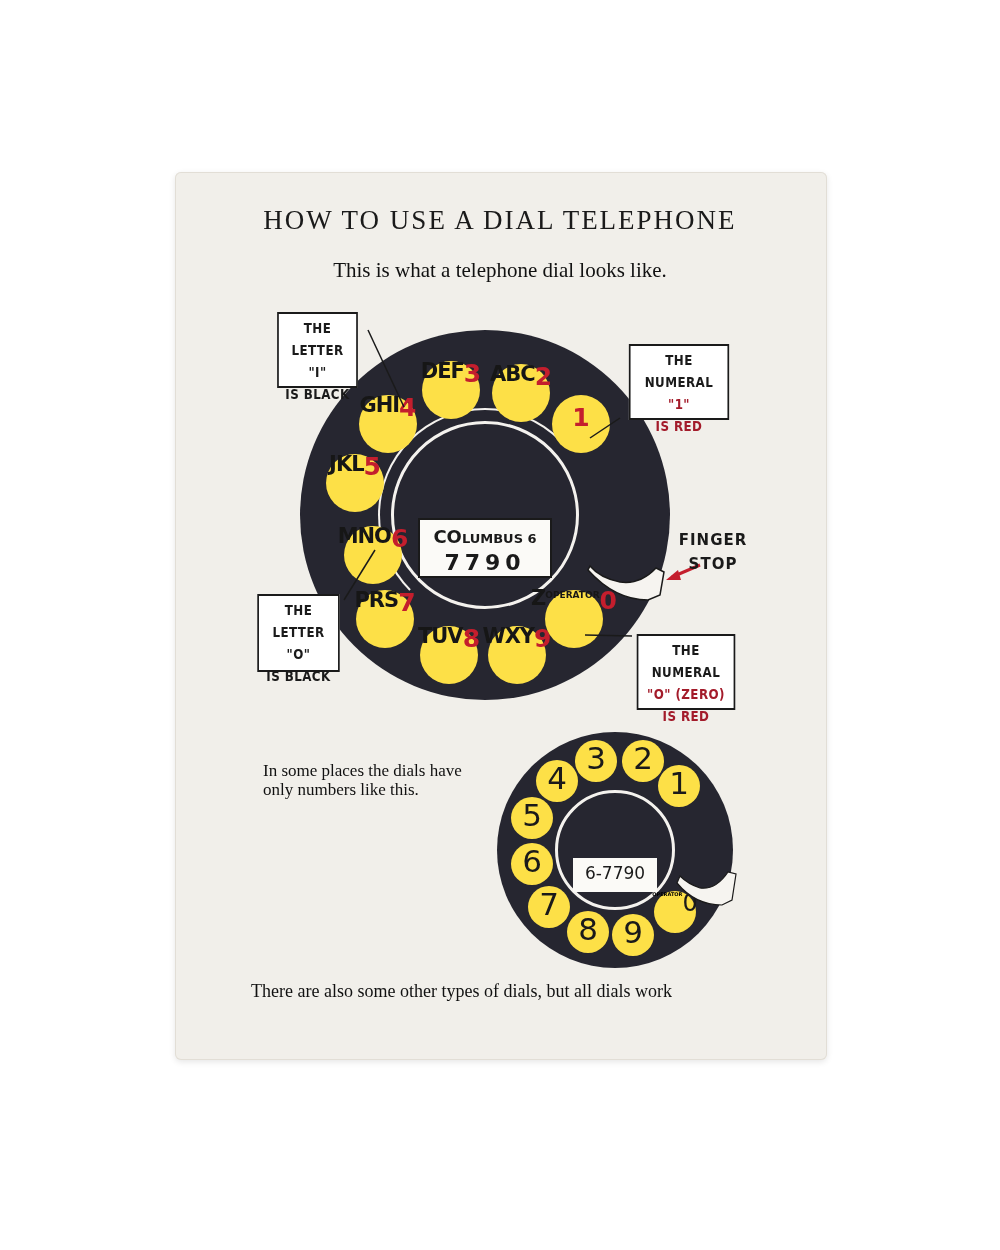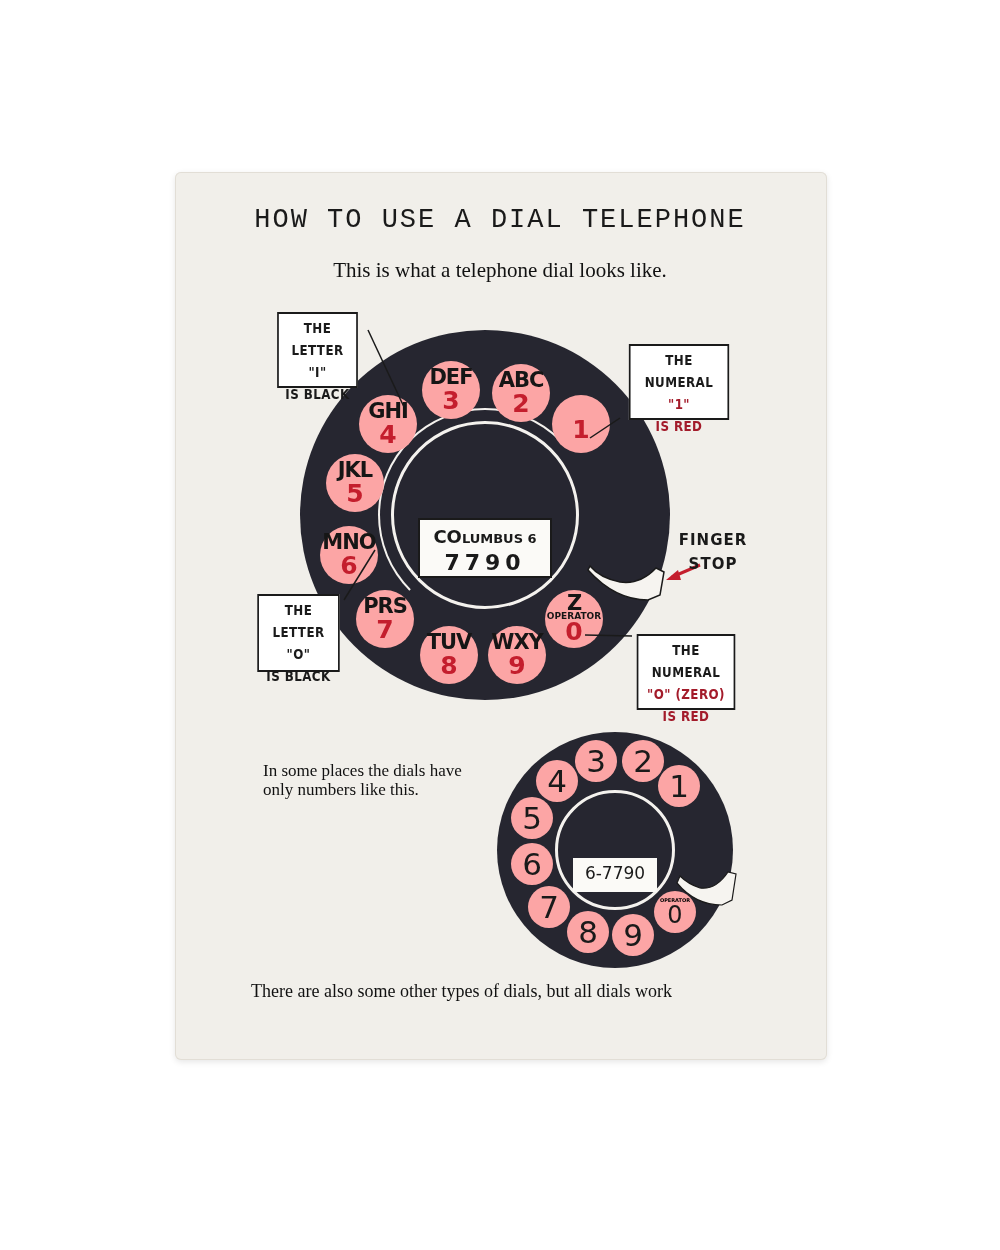--- a/index.html
+++ b/index.html
@@ -4,36 +4,36 @@
 <style>
   html, body { margin:0; padding:0; background:#ffffff; }
   body { width:1000px; height:1250px; position:relative; overflow:hidden; font-family:"Liberation Serif", serif; }
   .card {
     position:absolute; left:175px; top:172px; width:652px; height:888px;
     background:#f1efea; border-radius:6px;
     box-shadow: 0 0 0 1px #e2ded6 inset, 0 2px 6px rgba(0,0,0,0.10);
   }
   .title {
     position:absolute; left:0; top:205px; width:1000px; text-align:center;
-    font-family:Liberation Mono, monospace; font-size:27px; letter-spacing:2px; color:#1a1a1a;
+    font-family:Liberation Serif, serif; font-size:27px; letter-spacing:2px; color:#1a1a1a;
     transform: translateX(0px);
   }
   .subtitle {
     position:absolute; left:0; top:258px; width:1000px; text-align:center;
     font-family:"Liberation Serif", serif; font-size:21px; color:#111;
   }
   .dial {
     position:absolute; border-radius:50%; background:#262630;
   }
   .ring {
     position:absolute; border-radius:50%; border:3px solid #f4f2ee; box-sizing:border-box;
   }
   .hole {
-    position:absolute; border-radius:50%; background:#fca5a5;
-    display:flex; flex-direction:column; align-items:center; justify-content:center;
+    position:absolute; border-radius:50%; background:#fde047;
+    display:flex; flex-direction:row; align-items:flex-start; justify-content:center;
     font-family:"DejaVu Sans", sans-serif; box-sizing:border-box;
   }
   .hole .let { font-size:21px; font-weight:bold; color:#161616; line-height:21px; letter-spacing:-1px; }
   .hole .num { font-size:25px; font-weight:bold; color:#c41e2d; line-height:25px; }
   .hole .op { font-size:9px; font-weight:bold; color:#161616; line-height:10px; }
   .hole.small .n2 { font-size:31px; color:#1a1a1a; font-family:"DejaVu Sans", sans-serif; }
   .card-label {
     position:absolute; background:#fff; border:2px solid #1a1a1a;
     text-align:center; font-family:"DejaVu Sans", sans-serif; font-weight:bold;
     font-size:14px; line-height:22px; color:#1a1a1a; letter-spacing:0.5px;
@@ -84,21 +84,21 @@
   <span class="num">3</span>
 </div>
 <div class="hole" style="left:359px; top:395px; width:58px; height:58px;">
   <span class="let">GHI</span>
   <span class="num">4</span>
 </div>
 <div class="hole" style="left:326px; top:454px; width:58px; height:58px;">
   <span class="let">JKL</span>
   <span class="num">5</span>
 </div>
-<div class="hole" style="left:320px; top:526px; width:58px; height:58px;">
+<div class="hole" style="left:344px; top:526px; width:58px; height:58px;">
   <span class="let">MNO</span>
   <span class="num">6</span>
 </div>
 <div class="hole" style="left:356px; top:590px; width:58px; height:58px;">
   <span class="let">PRS</span>
   <span class="num">7</span>
 </div>
 <div class="hole" style="left:420px; top:626px; width:58px; height:58px;">
   <span class="let">TUV</span>
   <span class="num">8</span>

